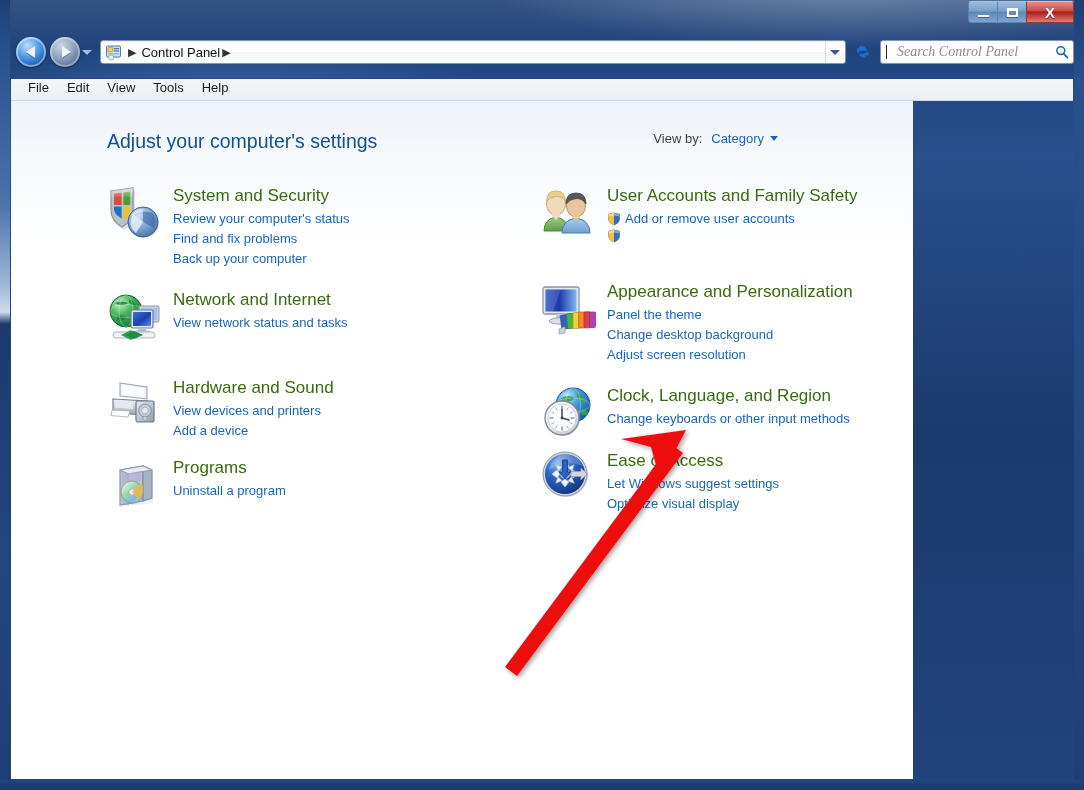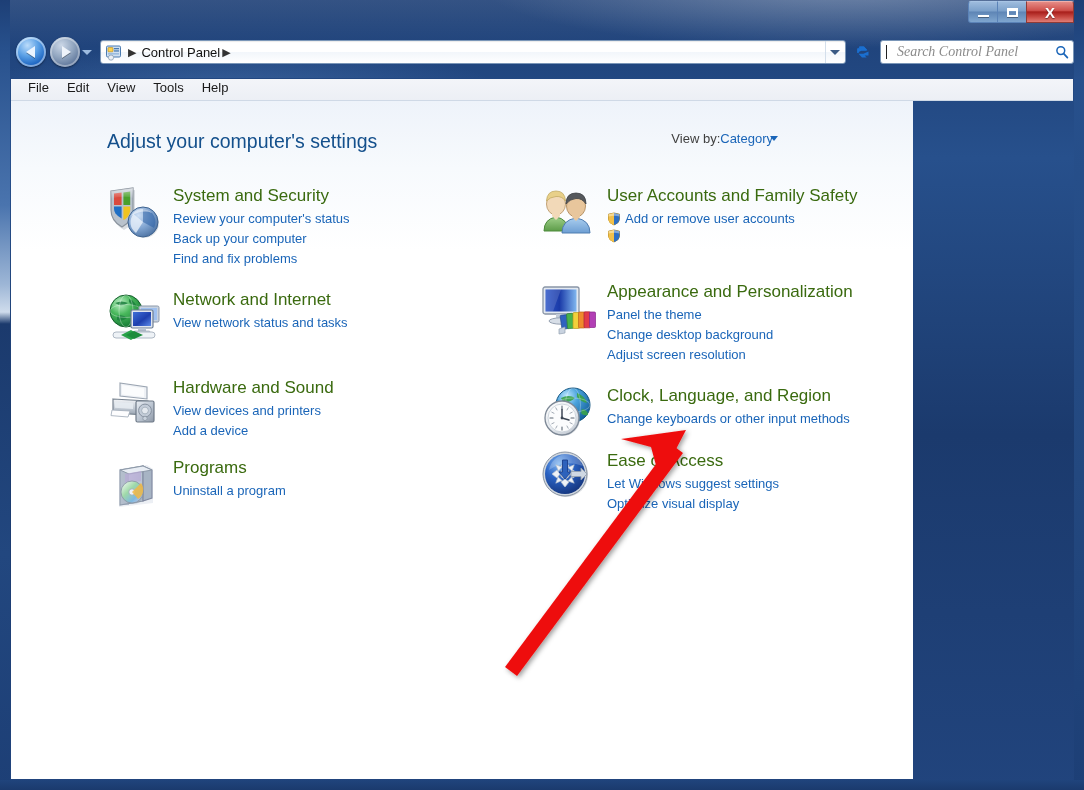--- a/index.html
+++ b/index.html
@@ -183,21 +183,21 @@
   .pane-inner { position: relative; z-index: 2; }
 
   .page-title {
     position: absolute; left: 96px; top: 29px;
     font-size: 19.5px; color: #14508c;
     font-family: "Liberation Sans", sans-serif;
     white-space: nowrap;
   }
   .viewby {
     position: absolute; right: 135px; top: 30px;
-    display: flex; align-items: center; gap: 0;
+    display: flex; align-items: center; gap: 9px;
     font-size: 13px;
   }
   .viewby-label { color: #404040; }
   .viewby-value { color: #1a65b8; }
   .viewby-caret { width:0;height:0;border-left:4px solid transparent;border-right:4px solid transparent;
                   border-top:5px solid #1a65b8; margin-left:-3px; }
 
   
   .cat-col { position: absolute; }
   .cat-left  { left: 96px;  top: 84px; width: 400px; }
@@ -347,24 +347,24 @@
                 <path d="M4 9 A13 13 0 0 1 25 6 Q16 2 4 9 Z" fill="#ffffff" opacity=".5"></path>
               </g>
             </svg>
           </span>
           <div class="cat-body">
             <div class="cat-title">System and Security</div>
             <div class="cat-link">
               <span>Review your computer's status</span>
             </div>
             <div class="cat-link">
+              <span>Find and fix problems</span>
+            </div>
+            <div class="cat-link">
               <span>Back up your computer</span>
-            </div>
-            <div class="cat-link">
-              <span>Find and fix problems</span>
             </div>
           </div>
         </div>
 
         <div class="category" style="top:104px;left:0px;">
           <span class="cat-icon">
             <svg width="56" height="56" viewBox="0 0 56 56">
               <defs>
                 <radialGradient id="globeG" cx="32%" cy="26%" r="78%">
                   <stop offset="0" stop-color="#bff0c8"></stop>

